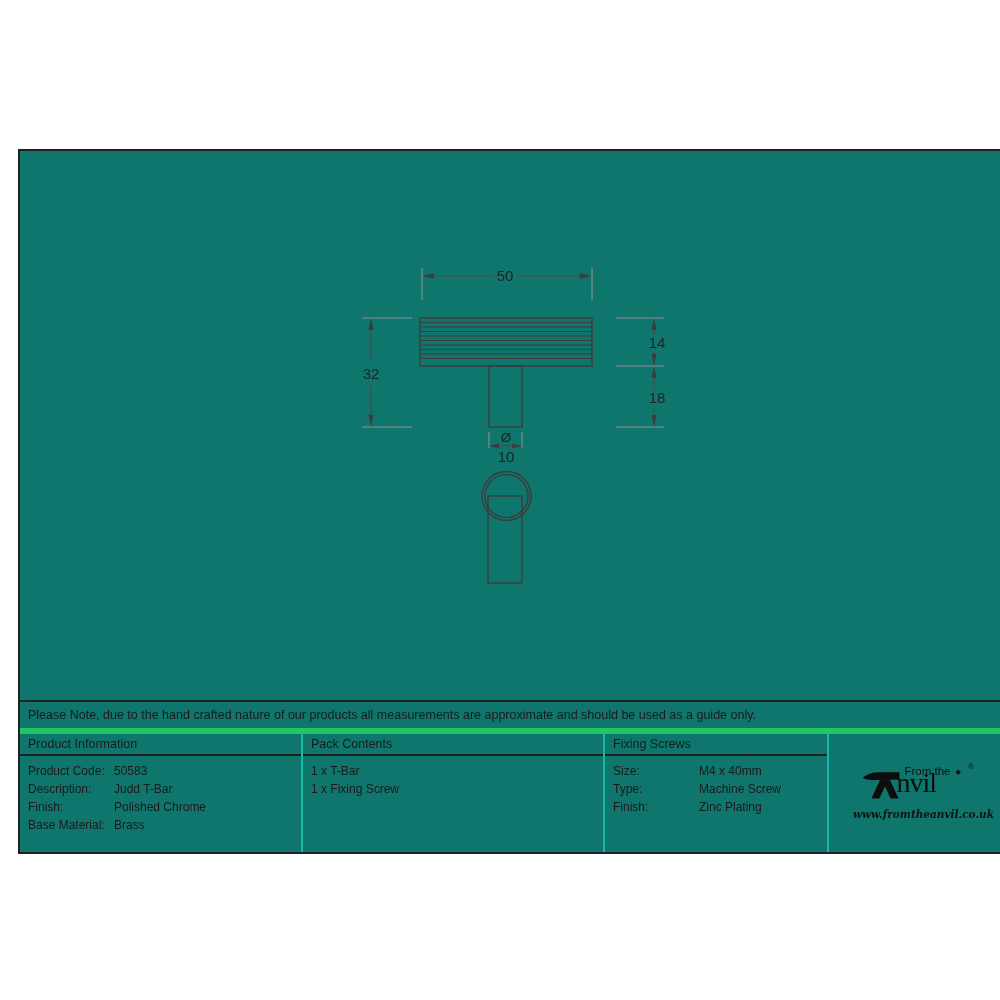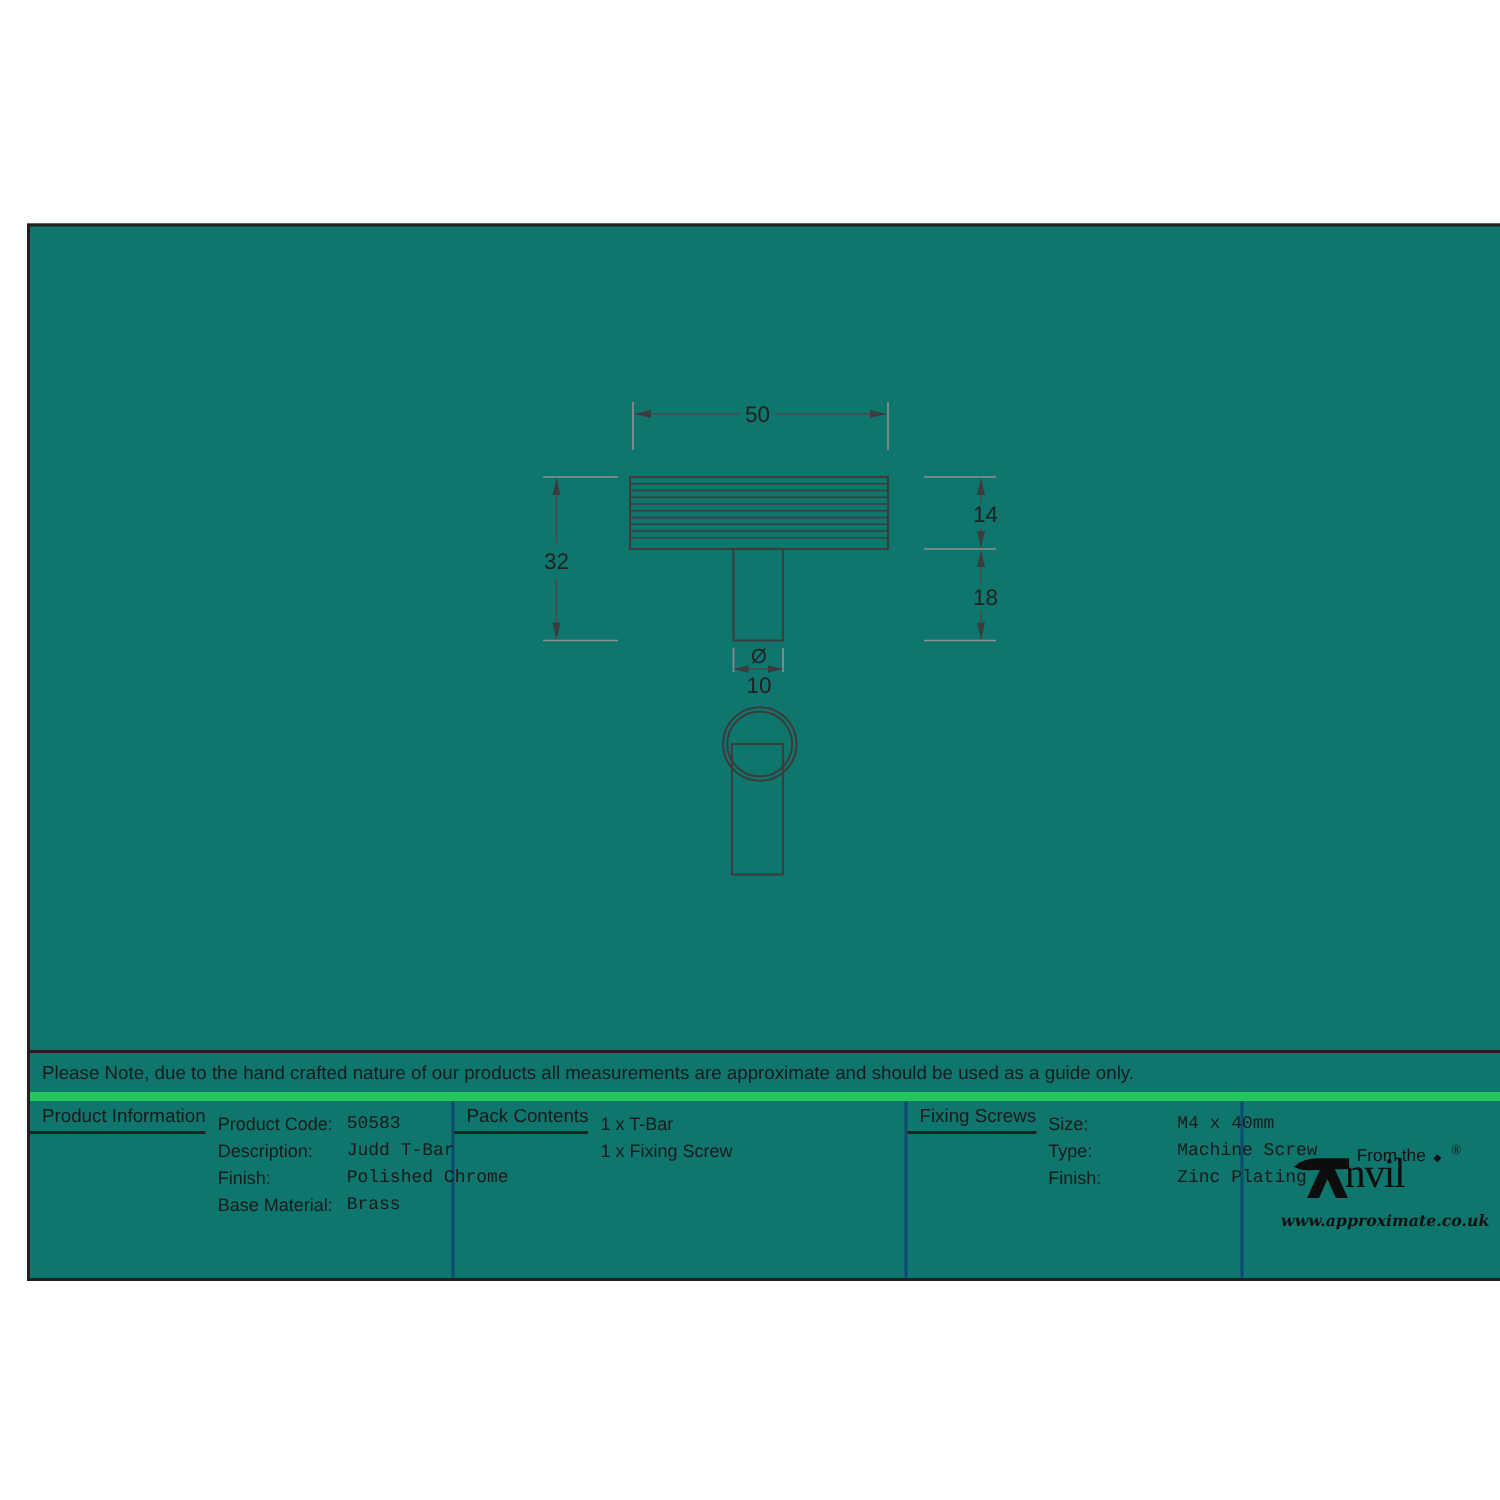--- a/index.html
+++ b/index.html
@@ -7,31 +7,31 @@
        font-family:"Liberation Sans",sans-serif;color:#1a1a1a;}
   .frame{position:absolute;left:18px;top:149px;width:992px;height:705px;
          border:2px solid #202020;box-sizing:border-box;background:#0f766e;
          display:flex;flex-direction:column;justify-content:center;}
   .drawing-area{height:549px;border-bottom:2px solid #202020;position:relative;}
   .drawing-area svg{display:block;}
   .note-row{height:26px;border-bottom:6px solid #22c55e;
             font-size:12.5px;line-height:26px;padding-left:8px;white-space:nowrap;}
   .info-grid{flex:1;display:flex;min-height:0;}
   .col{box-sizing:border-box;}
-  .col-borders{border-right:2px solid #0c4a6e;display:flex;}
+  .col-borders{border-right:2px solid #14b8a6;display:flex;flex-direction:column;}
   .col-product{width:283px;}
   .col-pack{width:302px;}
   .col-fixing{width:224px;}
   .col-logo{flex:1;display:flex;align-items:center;justify-content:center;}
   .hdr{height:20px;line-height:20px;border-bottom:2px solid #202020;
        font-size:12.5px;padding-left:8px;white-space:nowrap;}
   .bdy{padding:6px 14px 0 8px;font-size:12px;line-height:18px;}
   .kv{display:flex;}
   .lbl{width:86px;flex:none;}
-  .val{white-space:nowrap;font-family:Liberation Mono, monospace;}
+  .val{white-space:nowrap;}
   .pack-line{white-space:nowrap;}
   
   .logo{position:relative;width:126px;height:58px;margin-left:10px;}
   .anvil-mark{position:absolute;left:0;top:4px;width:40px;height:34px;}
   .from-the{position:absolute;left:44px;top:1px;font-family:Liberation Sans, sans-serif;
             font-size:11.5px;color:#111;white-space:nowrap;}
   .diamond{position:absolute;left:95px;top:4px;font-size:7px;color:#111;}
   .registered{position:absolute;left:107px;top:-3px;font-size:9px;color:#111;
               font-family:"Liberation Serif",serif;}
   .nvil{position:absolute;left:36px;top:1px;font-family:"Liberation Serif",serif;
@@ -186,18 +186,18 @@
     <div class="col col-logo">
       <div class="logo">
         <svg class="anvil-mark" viewBox="0 0 50 40">
           <path fill="#0d0d0d" d="M2,11 Q10,4 22,4 L48,4 L48,13 L27,13.5 L14,14 Q6,13.5 2,11 Z"></path>
           <path fill="#0d0d0d" d="M24,13 L36,13 L47,37 L37,37 L30,21.5 L23,37 L13,37 Z"></path>
         </svg>
         <span class="from-the">From the</span>
         <span class="diamond">◆</span>
         <span class="registered">®</span>
         <span class="nvil">nvil</span>
-        <span class="logo-url">www.approximate.co.uk</span>
+        <span class="logo-url">www.fromtheanvil.co.uk</span>
       </div>
     </div>
 
   </div>
 </div>
 
 </body></html>

